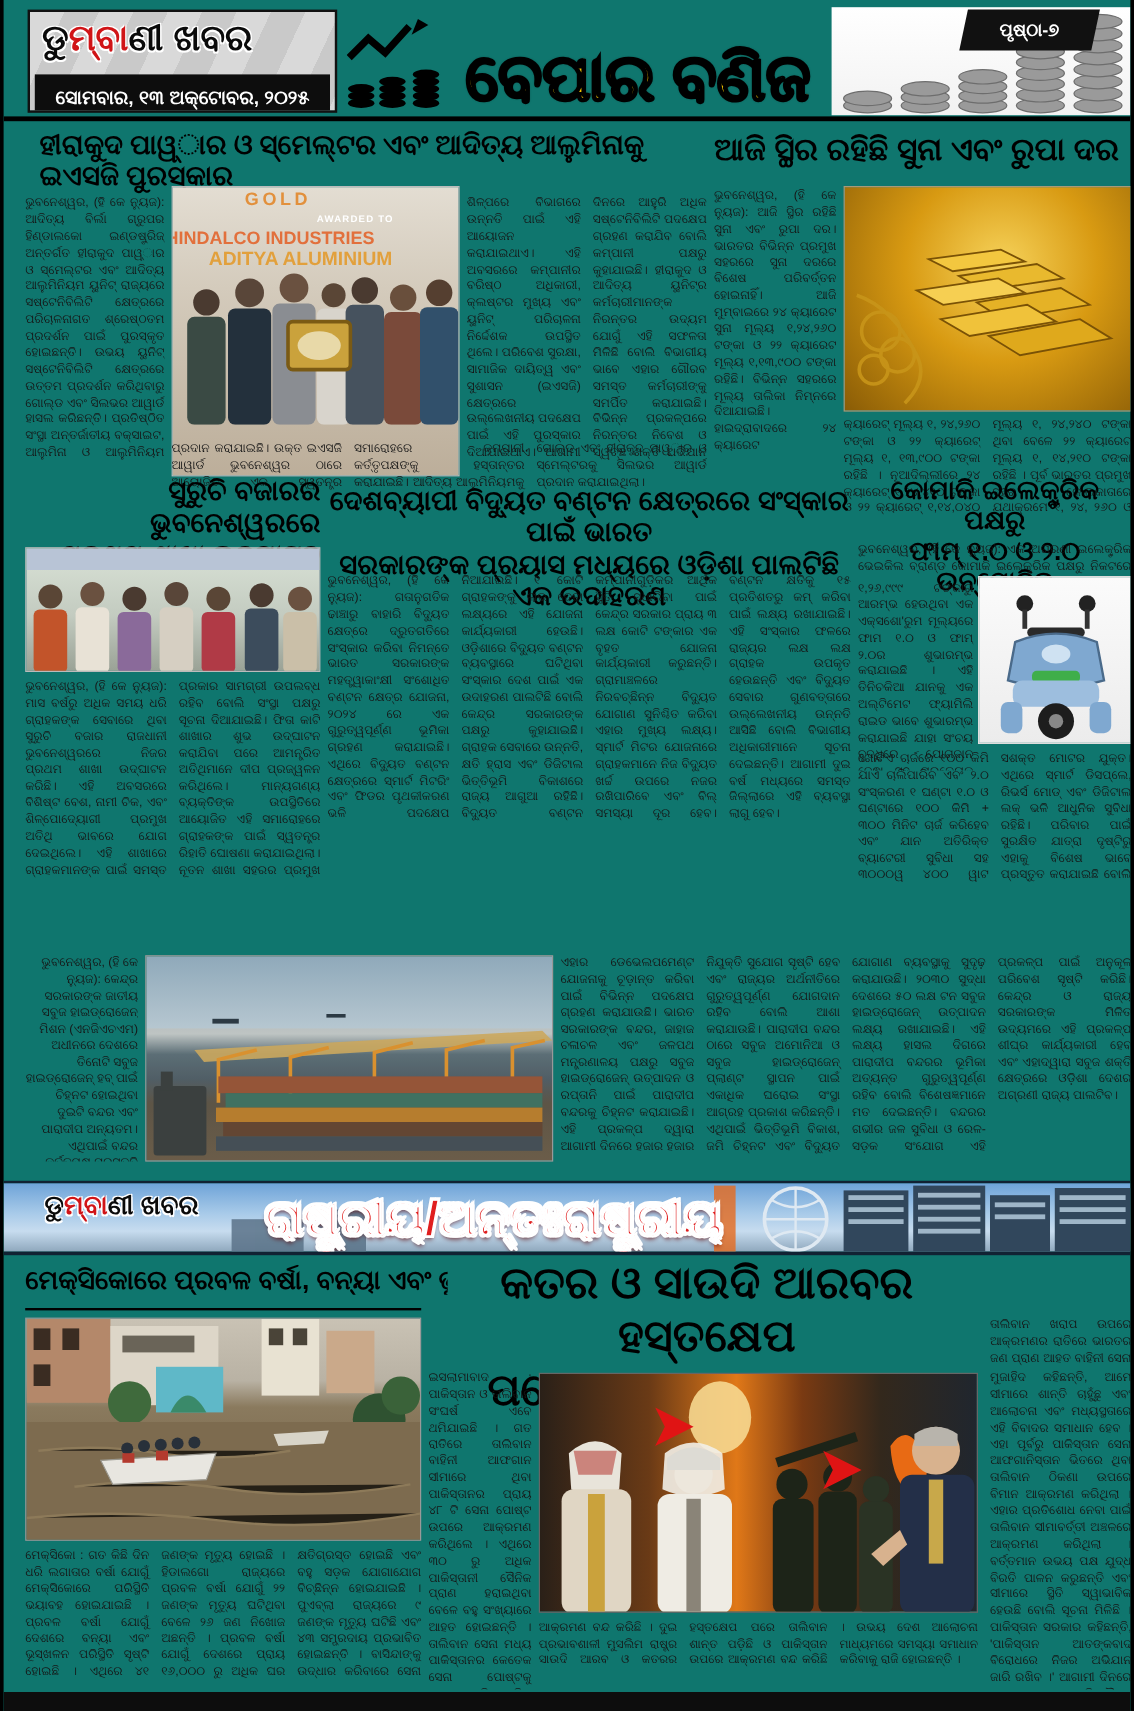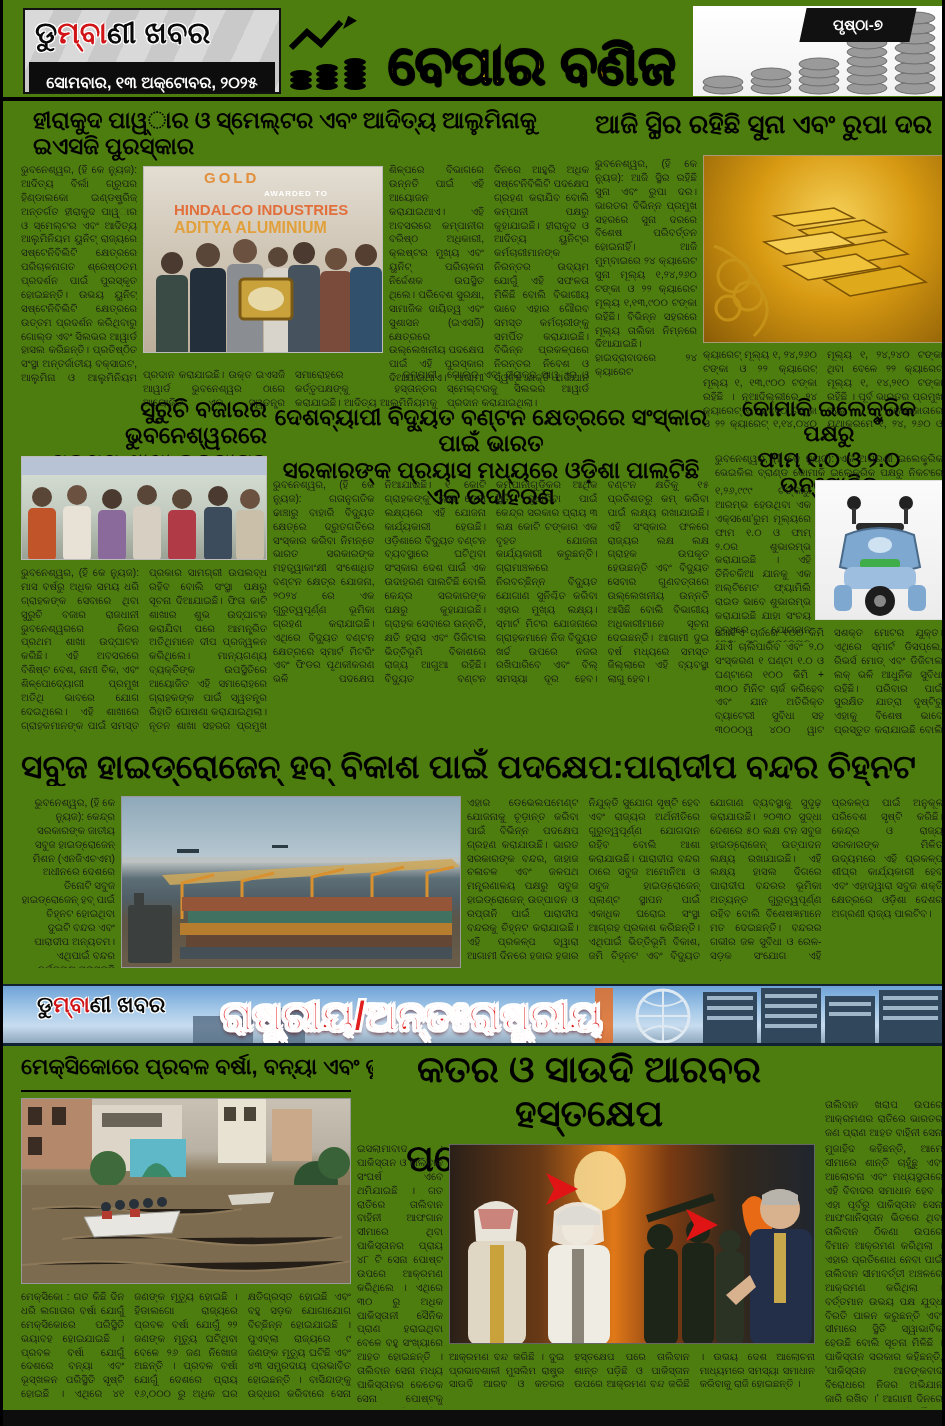--- a/index.html
+++ b/index.html
@@ -1,16 +1,16 @@
 <!DOCTYPE html>
 <html><head>
 <meta charset="utf-8">
 <style>
   html,body{margin:0;padding:0;background:#e8e8e8;}
-  .page{position:relative;width:945px;height:1426px;margin:0 auto;background:#4d7c0f;
+  .page{position:relative;width:945px;height:1426px;margin:0 auto;background:#0f766e;
         font-family:"Liberation Sans","DejaVu Sans",sans-serif;color:#111;overflow:hidden;
         border-left:3px solid #000;border-right:3px solid #000;box-sizing:border-box;}
   .abs{position:absolute;box-sizing:border-box;}
   .photo{position:absolute;overflow:hidden;box-sizing:border-box;}
   .h{font-weight:700;color:#000;line-height:1.15;letter-spacing:0;}
   .body-txt{font-size:10.2px;line-height:1.36;text-align:justify;color:#161616;word-break:break-word;}
   .cols2{column-count:2;column-gap:10px;}
   .cols3{column-count:3;column-gap:10px;}
   .cols4{column-count:4;column-gap:10px;}
   .rule{position:absolute;background:#000;}
@@ -122,24 +122,24 @@
     <div class="abs page-tag" style="left:800px;top:8px;width:110px;height:34px;">
       <span>ପୃଷ୍ଠା-୭</span>
     </div>
   </div>
 
   <div class="abs h" style="left:30px;top:108px;width:568px;font-size:23px;font-family:Liberation Serif, serif;">ହୀରାକୁଦ ପାୱ୍ାର ଓ ସ୍ମେଲ୍ଟର ଏବଂ ଆଦିତ୍ୟ ଆଲୁମିନାକୁ ଇଏସଜି ପୁରସ୍କାର</div>
   <div class="abs h" style="left:592px;top:110px;width:348px;font-size:26px;">ଆଜି ସ୍ଥିର ରହିଛି ସୁନା ଏବଂ ରୁପା ଦର</div>
 
   <div class="abs body-txt" style="left:18px;top:163px;width:116px;height:222px;overflow:hidden;">ଭୁବନେଶ୍ୱର, (ହି କେ ନ୍ୟୁଜ): ଆଦିତ୍ୟ ବିର୍ଲା ଗ୍ରୁପର ହିଣ୍ଡାଲକୋ ଇଣ୍ଡଷ୍ଟ୍ରିଜ୍ ଅନ୍ତର୍ଗତ ହୀରାକୁଦ ପାୱ୍ାର ଓ ସ୍ମେଲ୍ଟର ଏବଂ ଆଦିତ୍ୟ ଆଲୁମିନିୟମ ୟୁନିଟ୍ ରାଜ୍ୟରେ ସଷ୍ଟେନିବିଲିଟି କ୍ଷେତ୍ରରେ ପରିଚାଳନାଗତ ଶ୍ରେଷ୍ଠତମ ପ୍ରଦର୍ଶନ ପାଇଁ ପୁରସ୍କୃତ ହୋଇଛନ୍ତି। ଉଭୟ ୟୁନିଟ୍ ସଷ୍ଟେନିବିଲିଟି କ୍ଷେତ୍ରରେ ଉତ୍ତମ ପ୍ରଦର୍ଶନ କରିଥିବାରୁ ଗୋଲ୍ଡ ଏବଂ ସିଲଭର ଆୱାର୍ଡ ହାସଲ କରିଛନ୍ତି। ପ୍ରତିଷ୍ଠିତ ସଂସ୍ଥା ଅନ୍ତର୍ଜାତୀୟ ବକ୍ସାଇଟ, ଆଲୁମିନା ଓ ଆଲୁମିନିୟମ ସୋସାଇଟି (ଆଇବିଏଏସ) ଓ ସେଟିଫିକେସନ ଭେରିଫିକା ତରଫରୁ ଏହି ସମ୍ମାନ</div>
 
-  <div class="photo" style="left:140px;top:166px;width:240px;height:187px;background:linear-gradient(180deg,#e3ddd2 0%,#d4cbbc 35%,#bcae9a 100%);border:1px solid #bbb;">
+  <div class="photo" style="left:140px;top:155px;width:240px;height:242px;background:linear-gradient(180deg,#e3ddd2 0%,#d4cbbc 35%,#bcae9a 100%);border:1px solid #bbb;">
     <div class="abs" style="left:60px;top:2px;font-size:15px;font-weight:800;color:#e2903c;letter-spacing:3px;">GOLD</div>
     <div class="abs" style="left:120px;top:22px;font-size:8px;font-weight:700;color:#fff;letter-spacing:1px;">AWARDED TO</div>
-    <div class="abs" style="left:-6px;top:34px;width:260px;font-size:15px;font-weight:800;color:#e2703c;white-space:nowrap;overflow:hidden;margin-left:36px;">HINDALCO INDUSTRIES</div>
+    <div class="abs" style="left:-6px;top:34px;width:260px;font-size:15px;font-weight:800;color:#e2703c;white-space:nowrap;overflow:hidden;">HINDALCO INDUSTRIES</div>
     <div class="abs" style="left:30px;top:52px;width:220px;font-size:16px;font-weight:700;color:#e2a03c;white-space:nowrap;overflow:hidden;">ADITYA ALUMINIUM</div>
     <svg width="240" height="198" viewBox="0 0 240 198" style="position:absolute;left:0;top:0;">
       <g>
         <circle cx="28" cy="96" r="11" fill="#4a3a30"></circle>
           <rect x="12" y="108" width="32" height="90" rx="6" fill="#3a4a44"></rect>
         <circle cx="64" cy="88" r="12" fill="#594639"></circle>
           <rect x="46" y="101" width="36" height="97" rx="6" fill="#23303c"></rect>
         <circle cx="101" cy="84" r="12" fill="#6a5140"></circle>
           <rect x="83" y="97" width="36" height="101" rx="6" fill="#8a8d92"></rect>
         <circle cx="134" cy="90" r="10" fill="#5a4636"></circle>
@@ -234,21 +234,20 @@
         <rect x="28" y="86" width="72" height="22" rx="8" fill="#9dbede"></rect>
         <circle cx="64" cy="120" r="15" fill="#1d1d1d"></circle>
           <circle cx="64" cy="120" r="6" fill="#888"></circle>
         <rect x="18" y="104" width="18" height="26" rx="6" fill="#7fa8d0"></rect>
         <rect x="92" y="104" width="18" height="26" rx="6" fill="#7fa8d0"></rect>
       </g>
     </svg>
   </div>
   <div class="abs body-txt cols2" style="left:712px;top:626px;width:228px;height:114px;overflow:hidden;">ଗୋଟିଏ ଚାର୍ଜରେ ୧୦୦ କିମି ଯାଏଁ ଚାଲିପାରିବ ଏବଂ ୨.୦ ସଂସ୍କରଣ ୧ ଘଣ୍ଟା ୧.୦ ଓ ଘଣ୍ଟାରେ ୧୦୦ କିମି + ୩୦୦ ମିନିଟ ଚାର୍ଜ କରିହେବ ଏବଂ ଯାନ ଅତିରିକ୍ତ ବ୍ୟାଟେରୀ ସୁବିଧା ସହ ୩୦୦୦ୱ ୪୦୦ ୱାଟ ସଶକ୍ତ ମୋଟର ଯୁକ୍ତ। ଏଥିରେ ସ୍ମାର୍ଟ ଡିସପ୍ଲେ, ରିଭର୍ସ ମୋଡ୍ ଏବଂ ଡିଜିଟାଲ ଲକ୍ ଭଳି ଆଧୁନିକ ସୁବିଧା ରହିଛି। ପରିବାର ପାଇଁ ସୁରକ୍ଷିତ ଯାତ୍ରା ଦୃଷ୍ଟିରୁ ଏହାକୁ ବିଶେଷ ଭାବେ ପ୍ରସ୍ତୁତ କରାଯାଇଛି ବୋଲି କମ୍ପାନୀ ସୂତ୍ରରୁ ସୂଚନା ମିଳିଛି। ଏହାସହିତ ଏହା ଦ୍ରୁତ ଚାର୍ଜିଂ ସୁବିଧା ଯୁକ୍ତ ଅଟେ।</div>
 
-  <div class="abs h" style="left:18px;top:748px;width:922px;font-size:33px;text-align:left;white-space:nowrap;overflow:hidden;">ସବୁଜ ହାଇଡ୍ରୋଜେନ୍ ହବ୍ ବିକାଶ ପାଇଁ ପଦକ୍ଷେପ:ପାରାଦୀପ ବନ୍ଦର ଚିହ୍ନଟ</div>
   <div class="abs body-txt" style="left:18px;top:796px;width:94px;height:172px;overflow:hidden;text-align:right;">ଭୁବନେଶ୍ୱର, (ହି କେ ନ୍ୟୁଜ): କେନ୍ଦ୍ର ସରକାରଙ୍କ ଜାତୀୟ ସବୁଜ ହାଇଡ୍ରୋଜେନ୍ ମିଶନ (ଏନଜିଏଚଏମ) ଅଧୀନରେ ଦେଶରେ ତିନୋଟି ସବୁଜ ହାଇଡ୍ରୋଜେନ୍ ହବ୍ ପାଇଁ ଚିହ୍ନଟ ହୋଇଥିବା ଦୁଇଟି ବନ୍ଦର ଏବଂ ପାରାଦୀପ ଅନ୍ୟତମ। ଏଥିପାଇଁ ବନ୍ଦର କର୍ତ୍ତୃପକ୍ଷ ପ୍ରସ୍ତୁତି ଆରମ୍ଭ କରିଛନ୍ତି ଏବଂ</div>
 
   <div class="photo" style="left:118px;top:796px;width:340px;height:172px;background:linear-gradient(180deg,#8fa9ba 0%,#b9c9d2 38%,#49677a 48%,#3c5568 60%,#4a4a44 72%,#5a5347 100%);border:1px solid #999;">
     <svg width="340" height="172" viewBox="0 0 340 172">
       <g>
         <rect x="55" y="52" width="22" height="4" fill="#2c3a44"></rect>
         <rect x="150" y="48" width="16" height="3" fill="#2c3a44"></rect>
         <path d="M40,78 L330,62 L338,70 L48,88 Z" fill="#c8a95e" opacity="0.9"></path>
         <g stroke="#d88f2a" stroke-width="3" fill="none">
           <path d="M60,122 L60,86 L92,78"></path>

